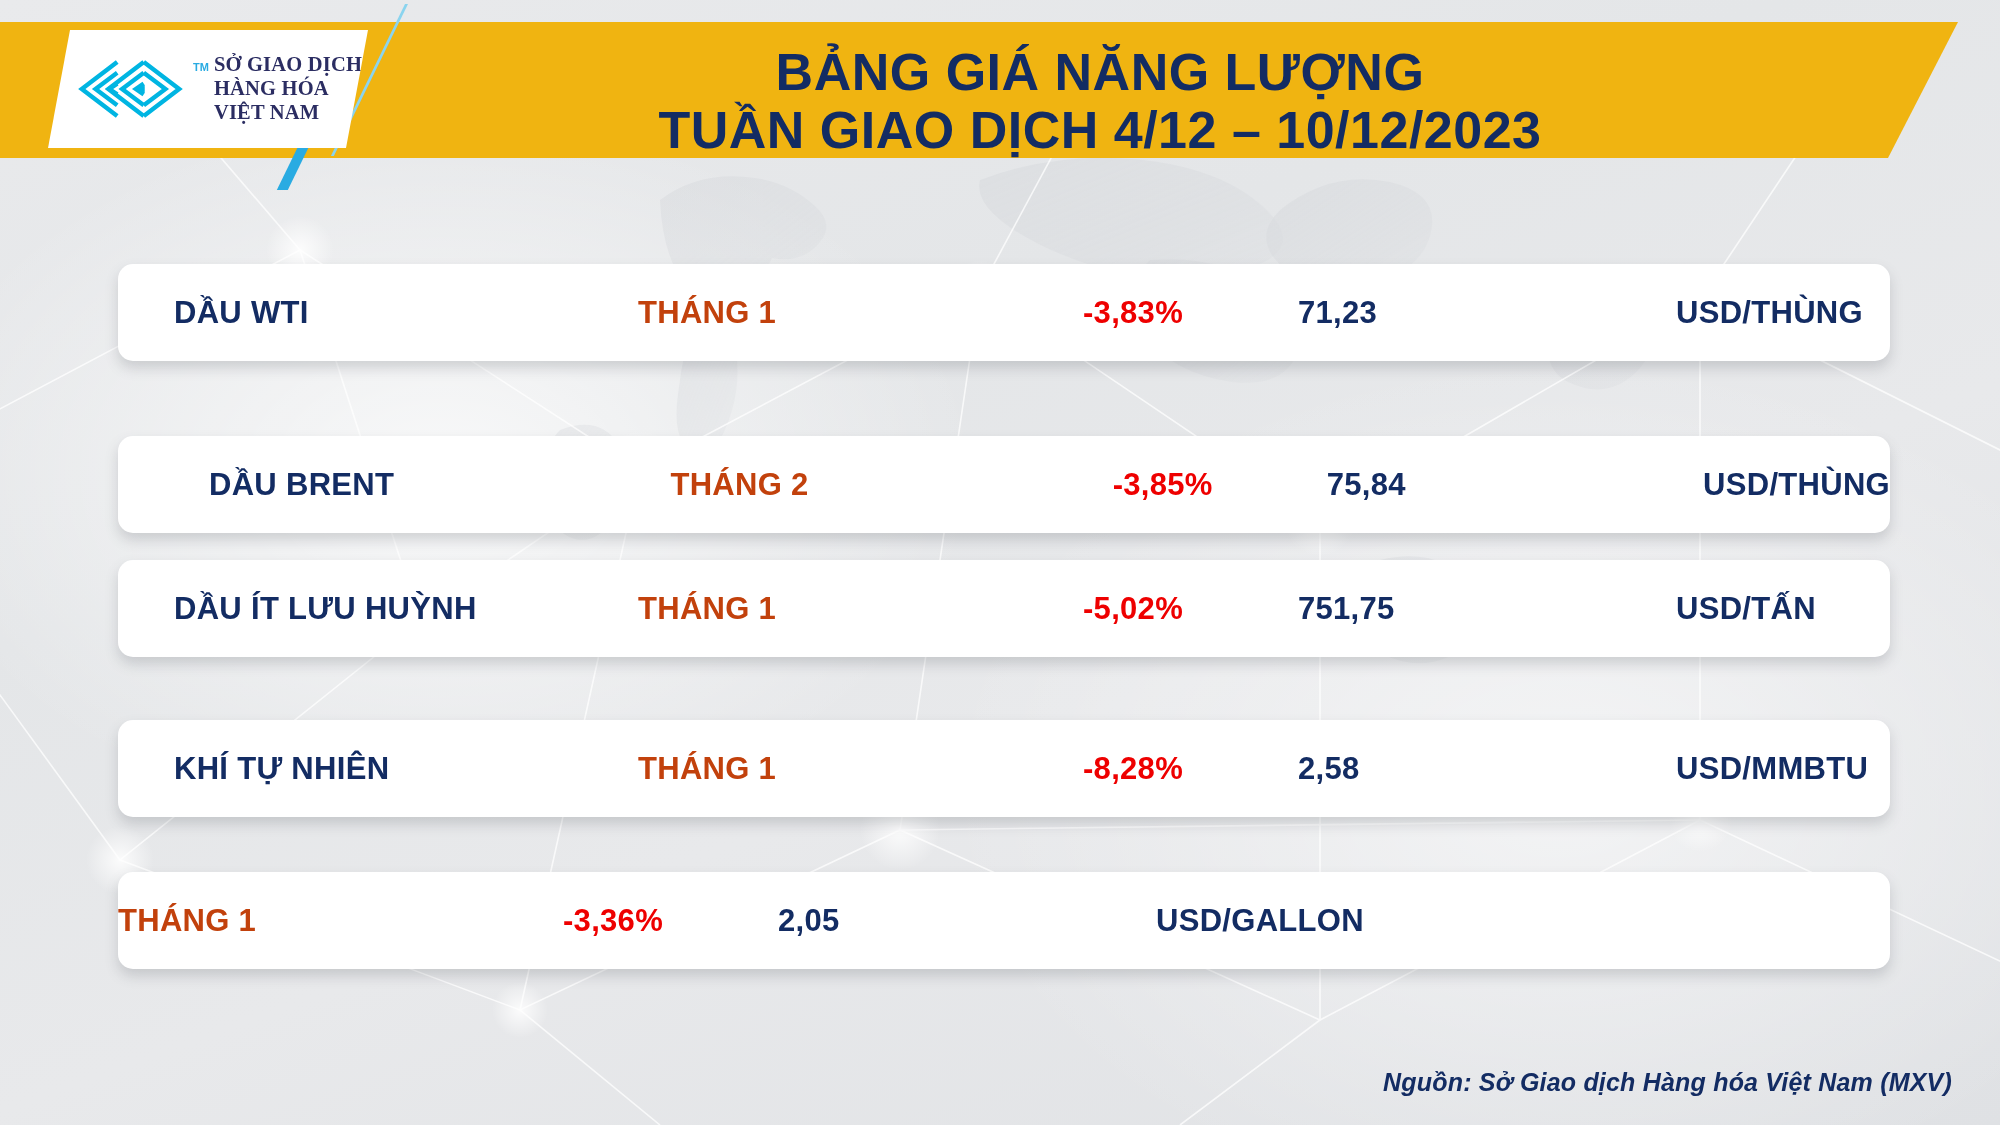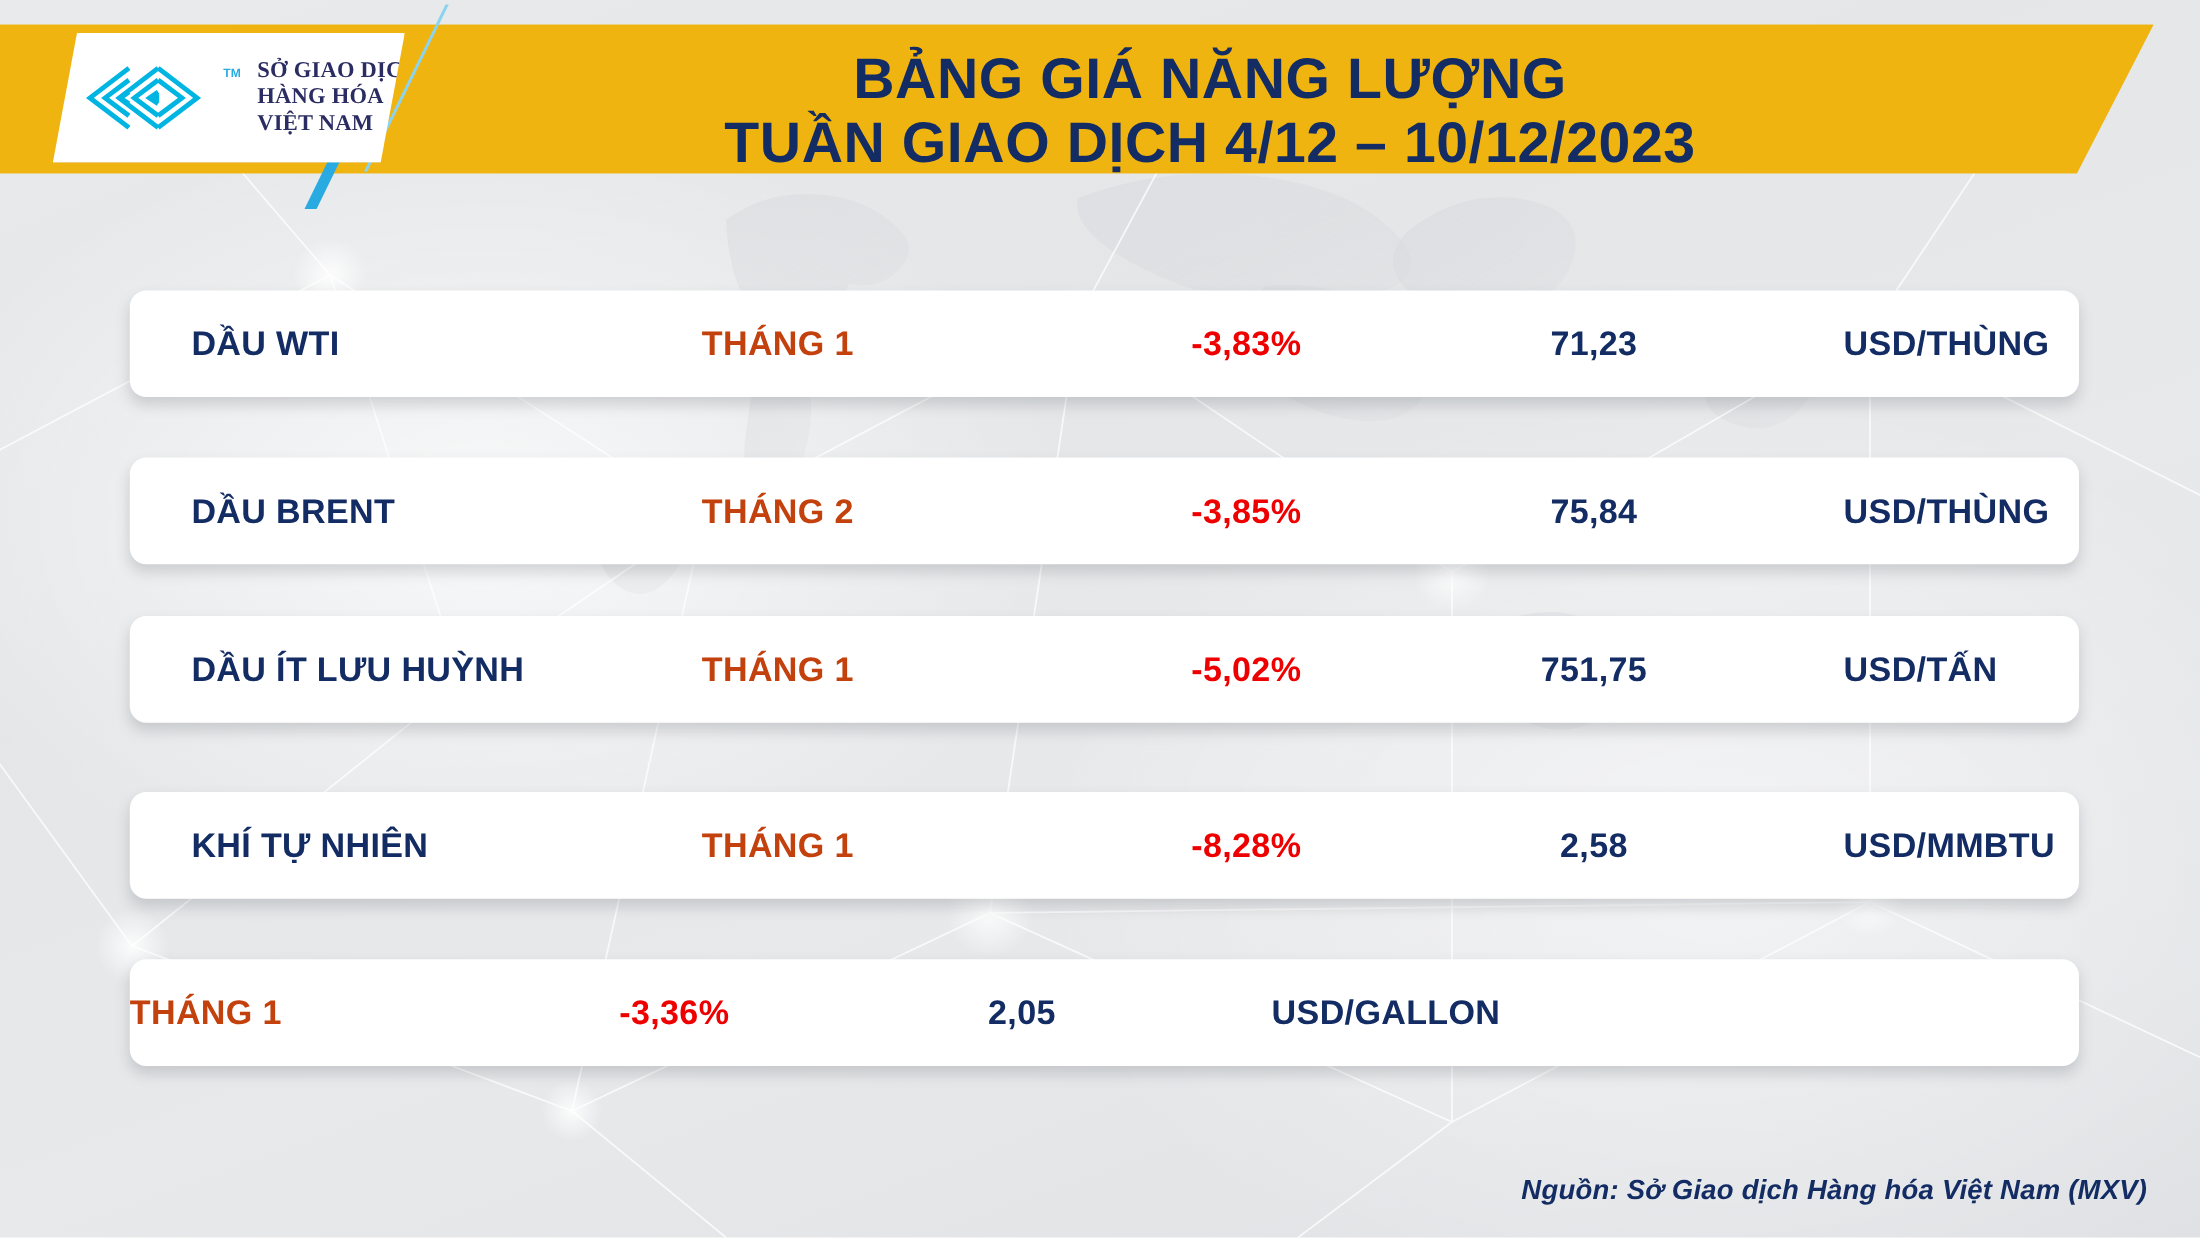--- a/index.html
+++ b/index.html
@@ -43,21 +43,21 @@
 
   .logo-card {
     position:absolute; left:48px; top:30px;
     width:320px; height:118px;
     background:#ffffff;
     clip-path: polygon(22px 0, 320px 0, 298px 118px, 0 118px);
     box-shadow:0 6px 16px rgba(0,0,0,0.22);
     z-index:5;
     display:flex; align-items:center;
   }
-  .logo-inner { display:flex; align-items:center; gap:15px; padding-left:22px; }
+  .logo-inner { display:flex; align-items:center; gap:5px; padding-left:22px; }
   .logo-mark { width:118px; height:62px; flex:0 0 auto; }
   .logo-tm { font-size:11px; color:#29ABE2; align-self:flex-start; margin-top:8px; font-weight:bold; }
   .logo-text {
     font-family:"Liberation Serif", serif;
     color:#2b2d62; font-size:20.5px; font-weight:bold;
     line-height:1.17; letter-spacing:0.2px; white-space:nowrap;
   }
 
   .banner-title {
     position:absolute; left:360px; top:24px;
@@ -79,21 +79,21 @@
     position:absolute;
     left:118px; width:1772px; height:97px;
     background:#ffffff;
     border-radius:15px;
     box-shadow:0 7px 13px rgba(80,85,95,0.22);
     display:flex; align-items:center;
   }
   .c-name   { width:520px; padding-left:56px; font-size:31px; font-weight:bold; color:#132C63; letter-spacing:0.3px; }
   .c-month  { width:330px; font-size:31px; font-weight:bold; color:#c2410c; letter-spacing:0.3px; }
   .c-change { width:330px; text-align:center; font-size:31px; font-weight:bold; color:#EE0000; letter-spacing:0.3px; }
-  .c-price  { width:320px; text-align:center; padding-right:18px; font-size:31px; font-weight:bold; color:#132C63; letter-spacing:0.3px; }
+  .c-price  { width:320px; text-align:left; padding-right:18px; font-size:31px; font-weight:bold; color:#132C63; letter-spacing:0.3px; }
   .c-unit   { flex:1; padding-left:58px; font-size:31px; font-weight:bold; color:#132C63; letter-spacing:0.3px; }
 
   
   .source {
     position:absolute; right:48px; bottom:28px; z-index:4;
     font-size:25px; font-weight:bold; font-style:italic;
     color:#132C63; letter-spacing:0.2px;
   }
 </style>
 </head>
@@ -187,21 +187,21 @@
 </div>
 
 <div class="rows" id="rows">
     <div class="row-card" style="top: 264px;">
       <div class="c-name">DẦU WTI</div>
       <div class="c-month">THÁNG 1</div>
       <div class="c-change" style="color: rgb(238, 0, 0);">-3,83%</div>
       <div class="c-price">71,23</div>
       <div class="c-unit">USD/THÙNG</div>
     </div>
-    <div class="row-card" style="top: 416px;">
+    <div class="row-card" style="top: 436px; padding-left: 35px;">
       <div class="c-name">DẦU BRENT</div>
       <div class="c-month">THÁNG 2</div>
       <div class="c-change" style="color: rgb(238, 0, 0);">-3,85%</div>
       <div class="c-price">75,84</div>
       <div class="c-unit">USD/THÙNG</div>
     </div>
     <div class="row-card" style="top: 560px;">
       <div class="c-name">DẦU ÍT LƯU HUỲNH</div>
       <div class="c-month">THÁNG 1</div>
       <div class="c-change" style="color: rgb(238, 0, 0);">-5,02%</div>

